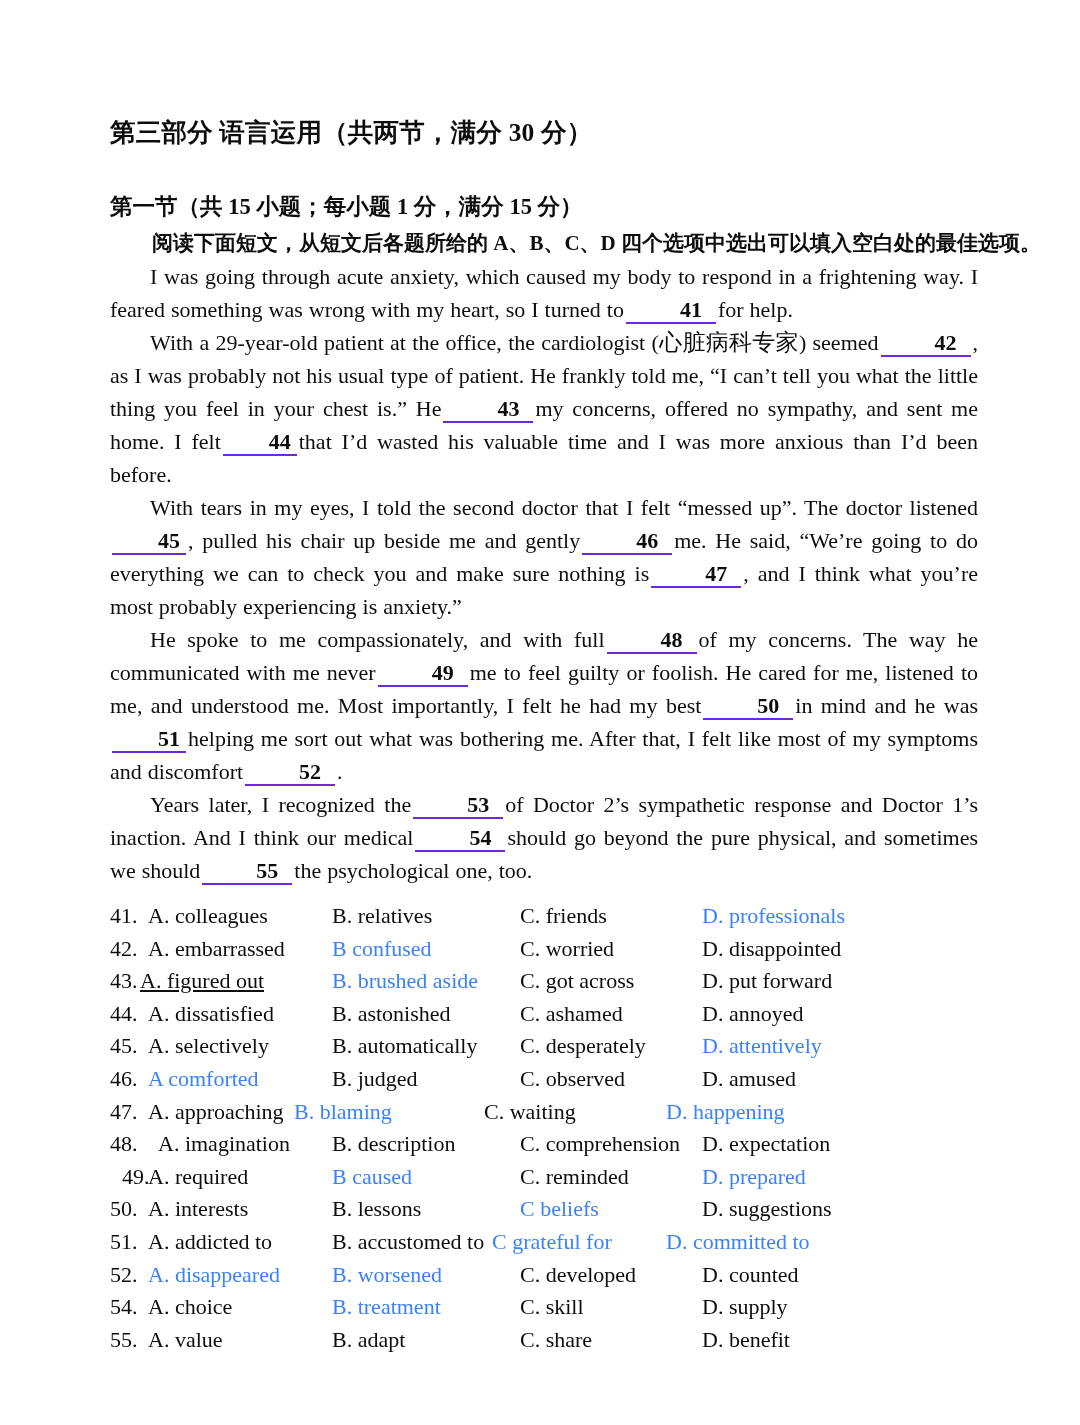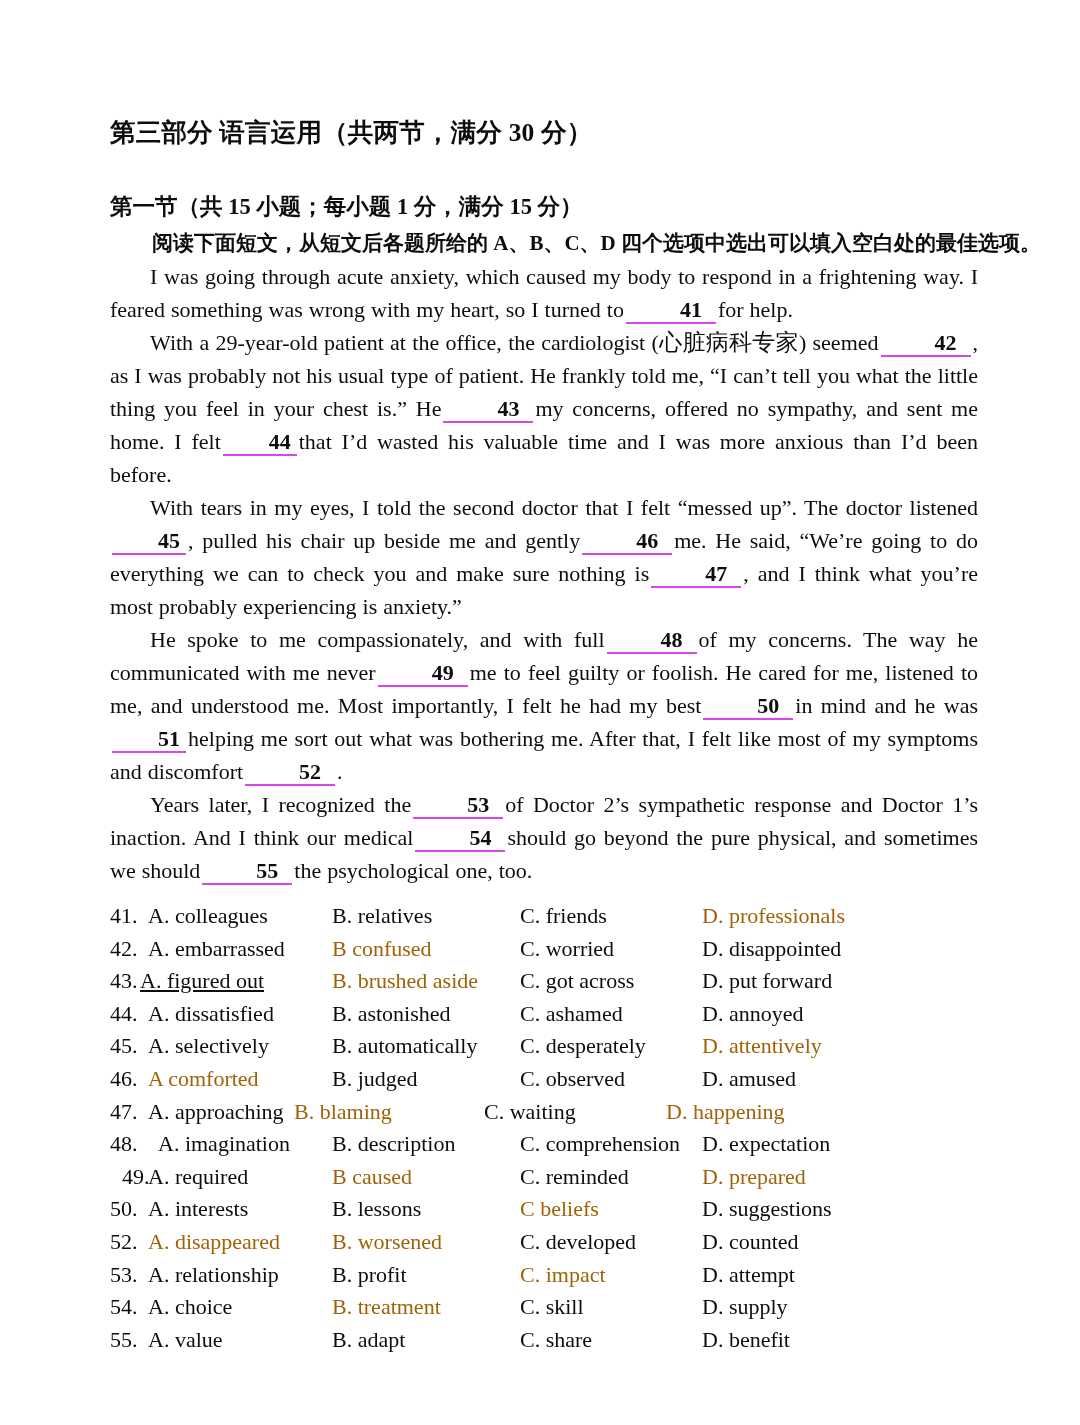--- a/index.html
+++ b/index.html
@@ -63,21 +63,21 @@
     line-height: 33px;
     margin: 0;
     text-align: justify;
     text-align-last: left;
     text-indent: 40px;
     word-spacing: 0.5px;
   }
 
   .blank {
     display: inline-block;
-    border-bottom: 2px solid #d946ef;
+    border-bottom: 2px solid #6d28d9;
     text-align: right;
     font-weight: bold;
     line-height: 1.05;
     padding: 0 14px 1px 14px;
     margin: 0 2px;
   }
   .blank.tight { padding: 0 6px 1px 6px; }
 
   .cn { font-family: "DejaVu Sans", "Liberation Sans", sans-serif; font-size: 23px; }
 
@@ -91,21 +91,21 @@
     font-size: 22px;
     line-height: 32.6px;
     white-space: nowrap;
   }
   .opt {
     position: absolute;
     top: 0;
   }
   .num { font-weight: normal; }
   
-  .faint { color: #a16207; }
+  .faint { color: #3b82f6; }
 </style>
 </head>
 <body>
 
 <div class="page">
   <div class="content">
 
     <div class="part-heading">第三部分 语言运用（共两节，满分 30 分）</div>
 
     <div class="section-heading">第一节（共 15 小题；每小题 1 分，满分 15 分）</div>
@@ -191,34 +191,34 @@
           <span class="opt faint" style="left: 592px; text-align: right;">D. prepared</span>
         </div>
         <div class="opt-row">
           <span class="opt num" style="left: 0px;">50.</span>
           <span class="opt" style="left: 38px;">A. interests</span>
           <span class="opt" style="left: 222px;">B. lessons</span>
           <span class="opt faint" style="left: 410px;">C  beliefs</span>
           <span class="opt" style="left: 592px;">D. suggestions</span>
         </div>
         <div class="opt-row">
+          <span class="opt num" style="left: 0px;">51.</span>
+          <span class="opt" style="left: 38px;">A. addicted to</span>
+          <span class="opt" style="left: 222px;">B. accustomed to</span>
+          <span class="opt faint" style="left: 382px;">C  grateful for</span>
+          <span class="opt faint" style="left: 556px;">D. committed to</span>
+        </div>
+        <div class="opt-row">
           <span class="opt num" style="left: 0px;">52.</span>
           <span class="opt faint" style="left: 38px;">A. disappeared</span>
           <span class="opt faint" style="left: 222px;">B. worsened</span>
           <span class="opt" style="left: 410px;">C. developed</span>
           <span class="opt" style="left: 592px;">D. counted</span>
         </div>
         <div class="opt-row">
-          <span class="opt num" style="left: 0px;">53.</span>
-          <span class="opt" style="left: 38px;">A. relationship</span>
-          <span class="opt" style="left: 222px;">B. profit</span>
-          <span class="opt faint" style="left: 410px;">C. impact</span>
-          <span class="opt" style="left: 592px;">D. attempt</span>
-        </div>
-        <div class="opt-row">
           <span class="opt num" style="left: 0px;">54.</span>
           <span class="opt" style="left: 38px;">A. choice</span>
           <span class="opt faint" style="left: 222px;">B. treatment</span>
           <span class="opt" style="left: 410px;">C. skill</span>
           <span class="opt" style="left: 592px;">D. supply</span>
         </div>
         <div class="opt-row">
           <span class="opt num" style="left: 0px;">55.</span>
           <span class="opt" style="left: 38px;">A. value</span>
           <span class="opt" style="left: 222px;">B. adapt</span>

